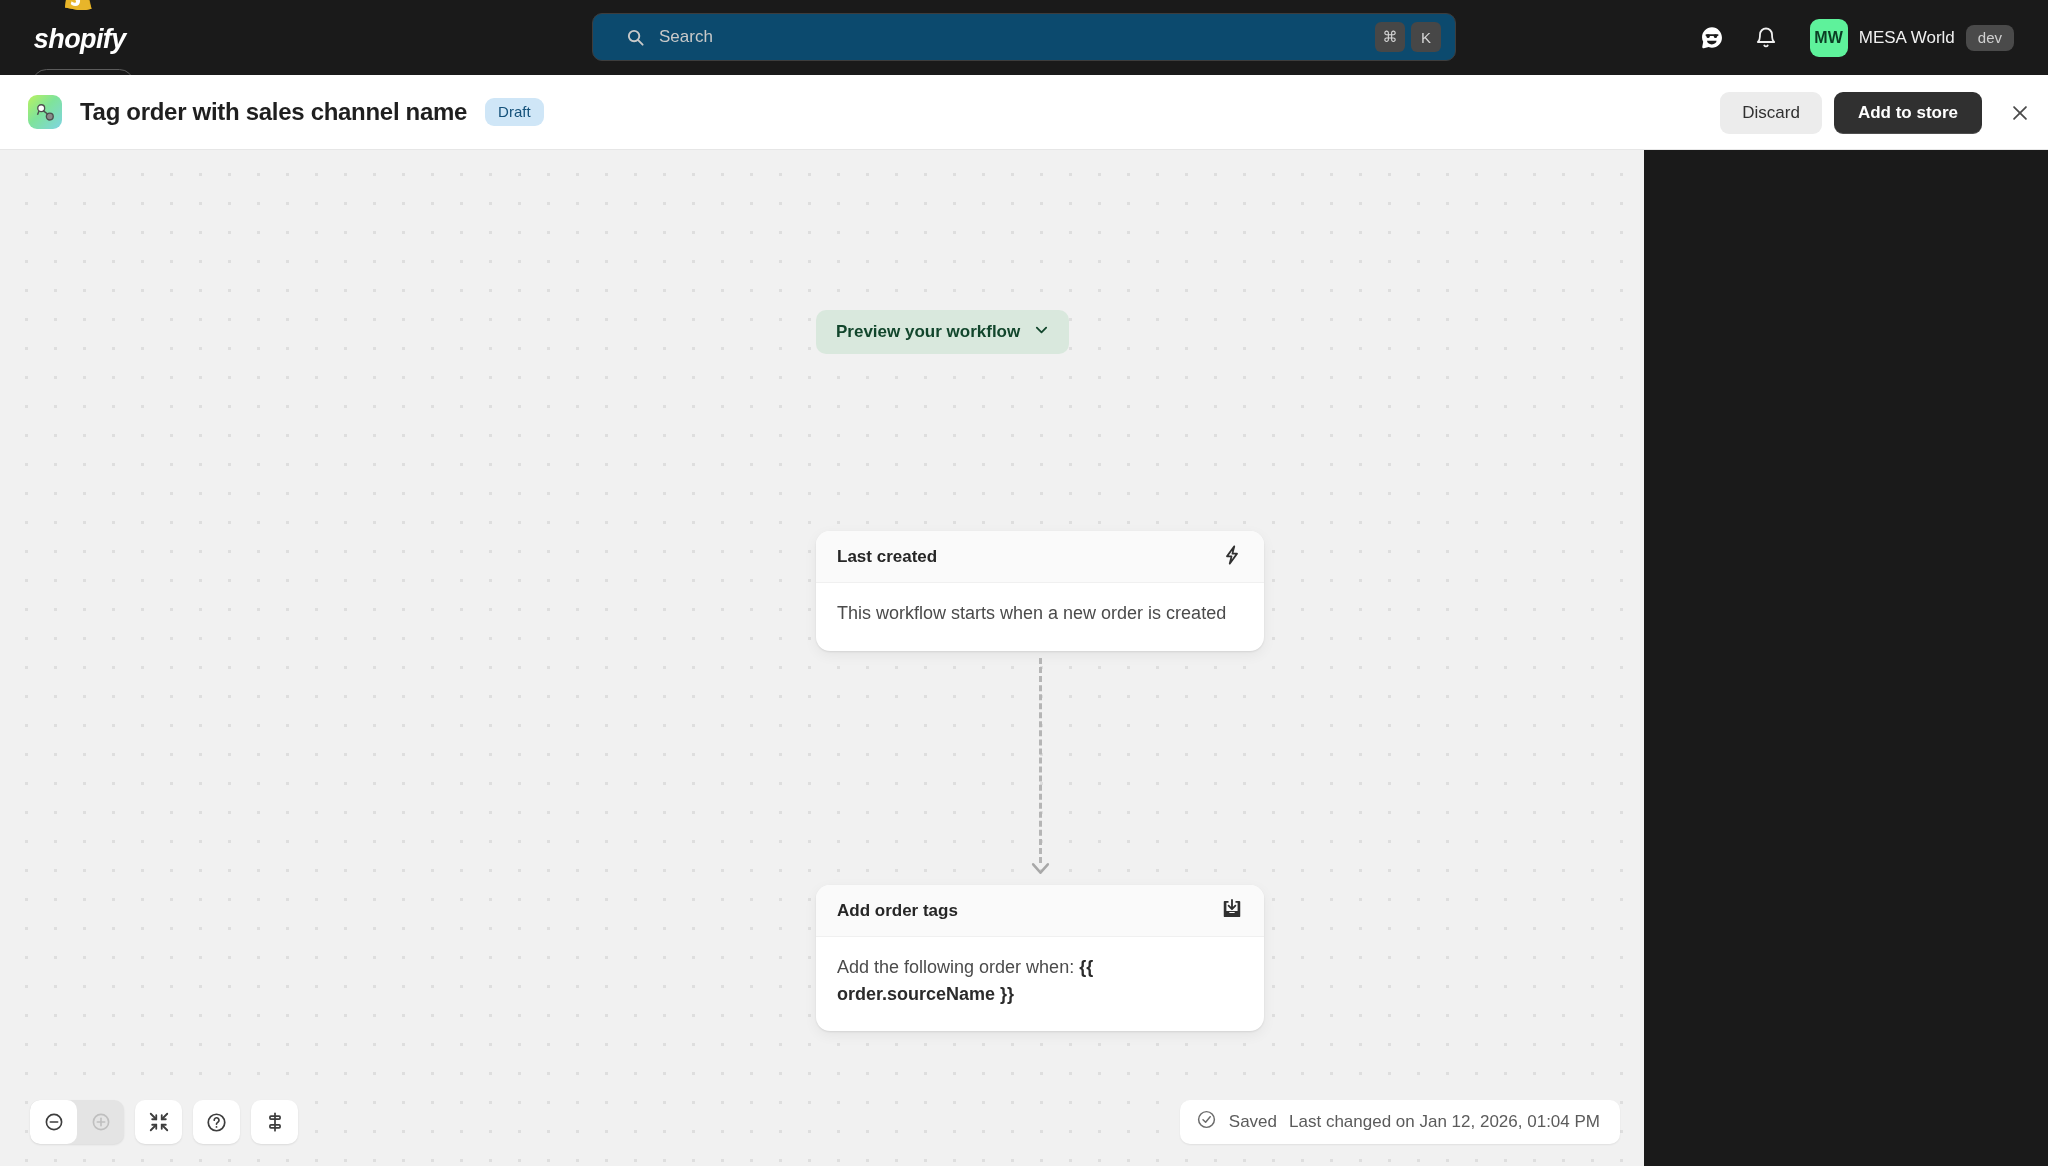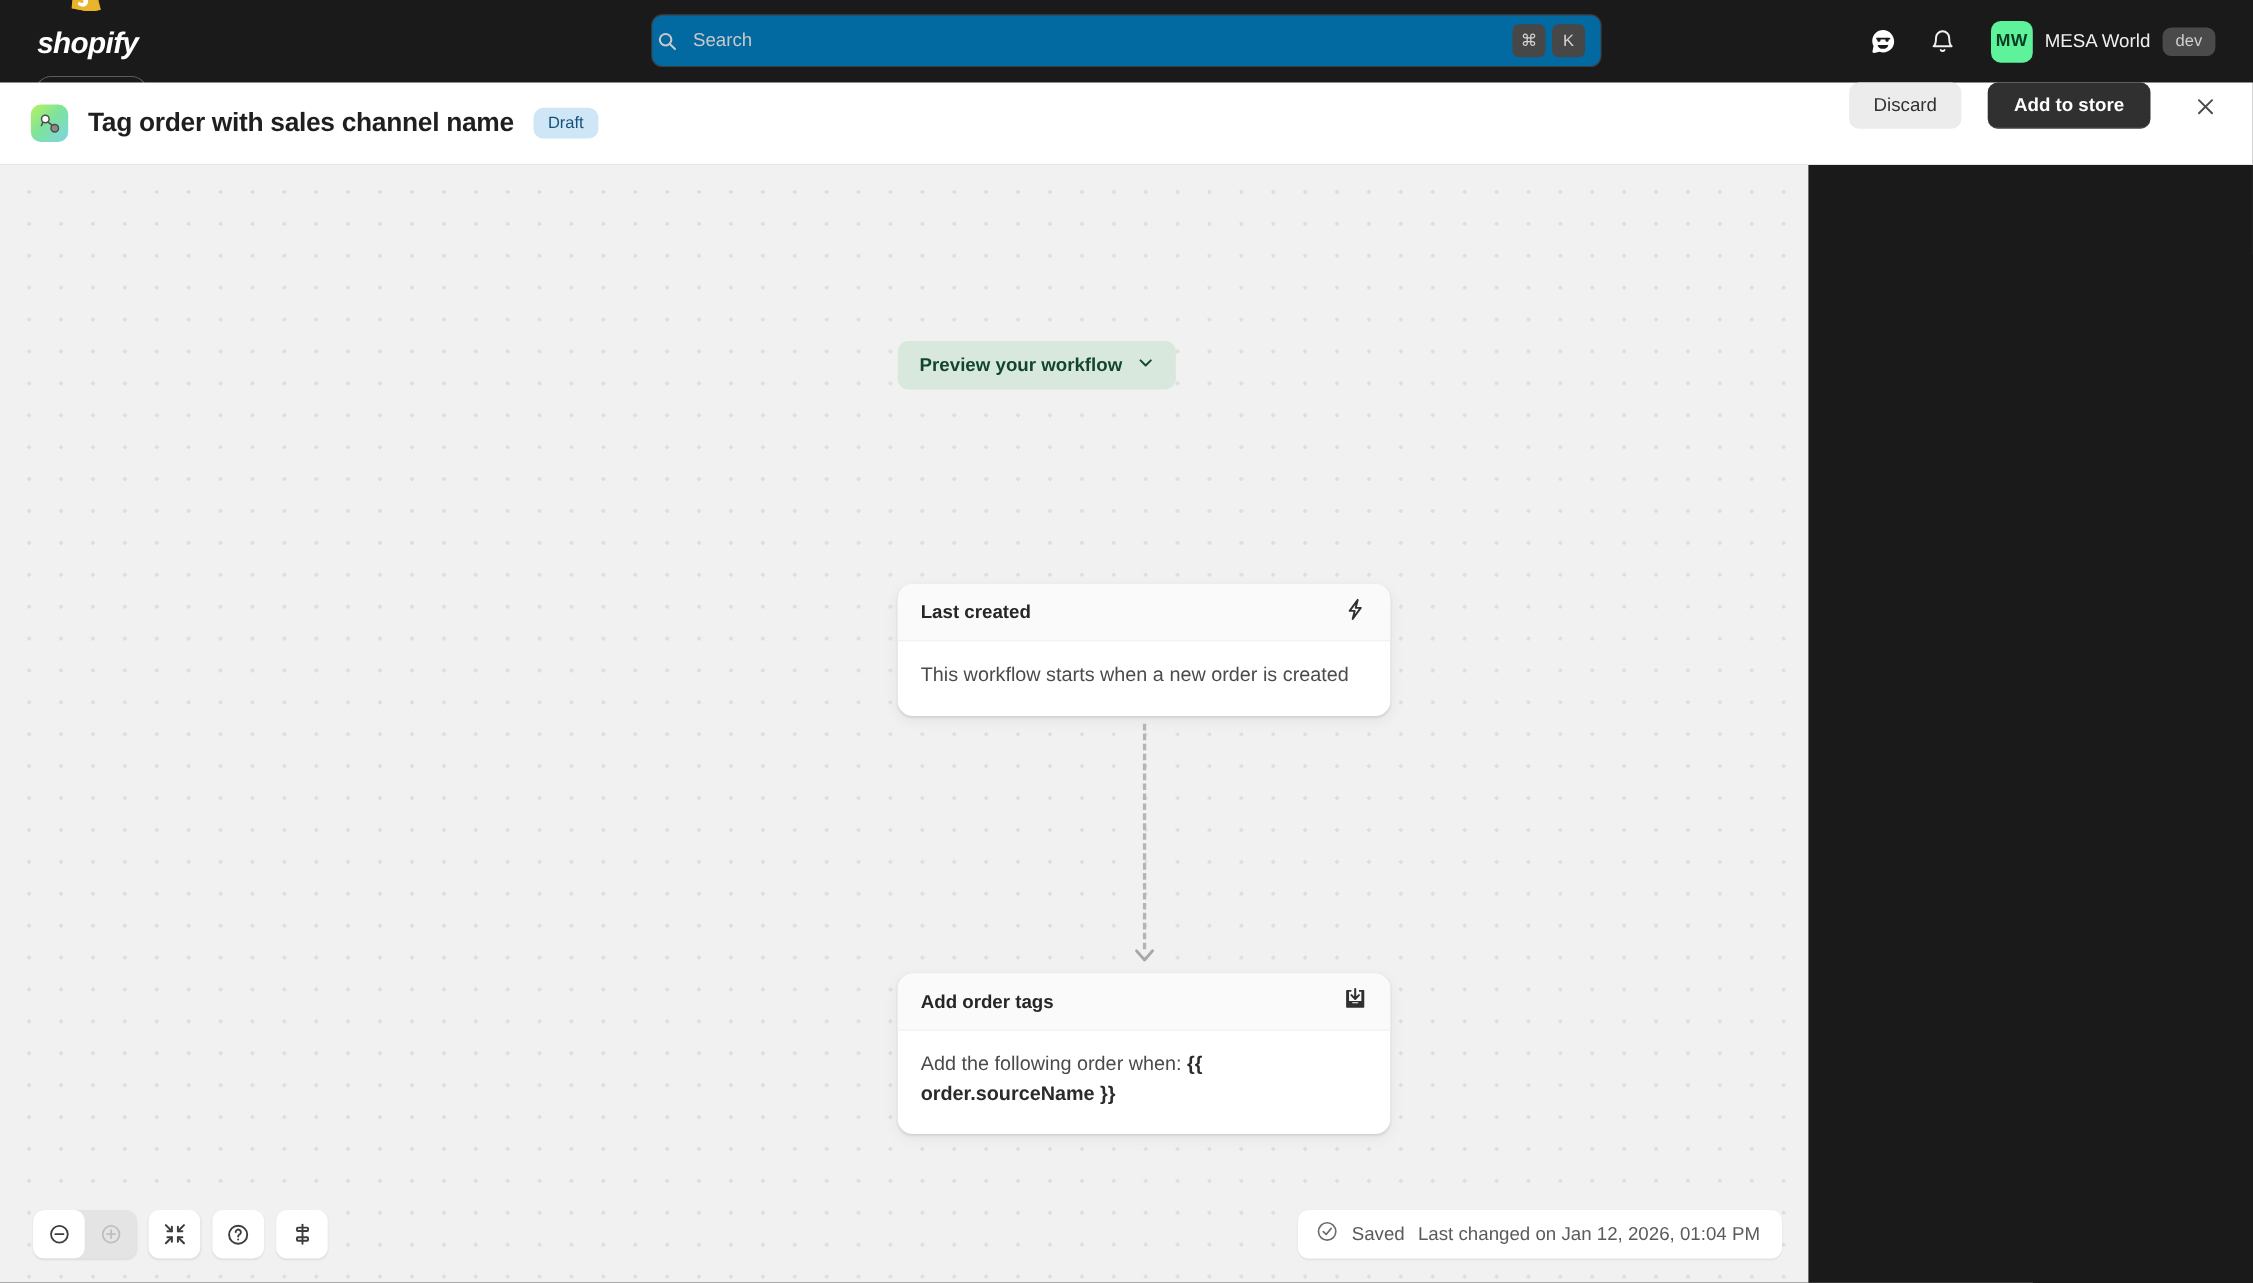--- a/index.html
+++ b/index.html
@@ -36,24 +36,24 @@
     padding: 4px 14px 5px; margin-left: 6px;
     white-space: nowrap;
   }
 
   .search-wrap {
     position: absolute; left: 592px; top: 13px;
     width: 864px; height: 48px;
   }
   .search-box {
     width: 100%; height: 100%;
-    background: #0369a1; border: 1px solid #3d3d3d;
+    background: #0c4a6e; border: 1px solid #3d3d3d;
     border-radius: 10px;
     display: flex; align-items: center;
-    padding: 0 14px 0 4px;
+    padding: 0 14px 0 33px;
     cursor: text;
   }
   .search-icon { flex: 0 0 auto; margin-right: 14px; display:flex; }
   .search-ph { color: #c9c9c9; font-size: 17px; flex: 1 1 auto; }
   .kbd {
     background: #474747; color: #d5d5d5;
     border-radius: 6px; min-width: 30px; height: 30px;
     display: inline-flex; align-items: center; justify-content: center;
     font-size: 15px; margin-left: 6px; padding: 0 7px;
   }
@@ -101,22 +101,22 @@
   .wf-title {
     font-size: 24px; font-weight: 700; color: #1f1f1f;
     margin-left: 18px; letter-spacing: -0.3px;
   }
   .draft-badge {
     background: #cfe6f7; color: #14517a;
     border-radius: 9px; font-size: 15px; font-weight: 500;
     padding: 5px 13px 6px; margin-left: 18px;
   }
   .subheader-right {
-    position: absolute; right: 21px; top: 0; height: 75px;
-    display: flex; align-items: flex-start; gap: 24px;
+    position: absolute; right: 6px; top: 0; height: 75px;
+    display: flex; align-items: center; gap: 12px;
   }
   .btn-discard {
     background: #ececec; color: #303030;
     border: none; border-radius: 9px;
     font-size: 17px; font-weight: 500; font-family: inherit;
     padding: 11px 22px; cursor: pointer;
   }
   .btn-primary {
     background: #303030; color: #ffffff;
     border: none; border-radius: 9px;

